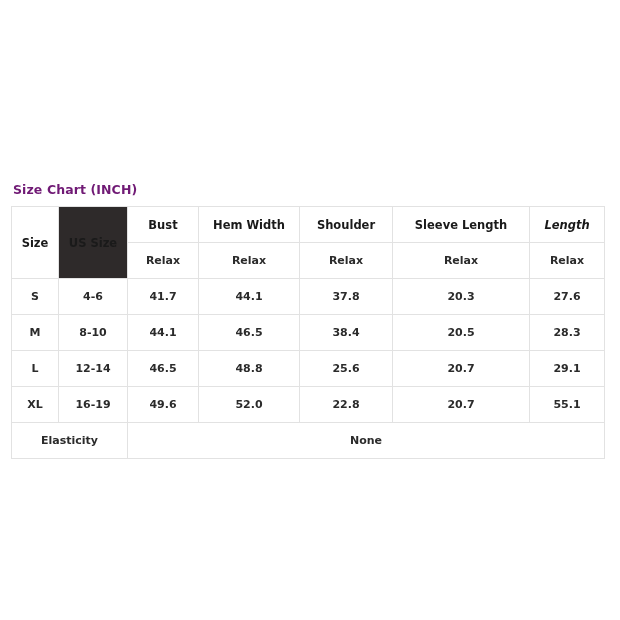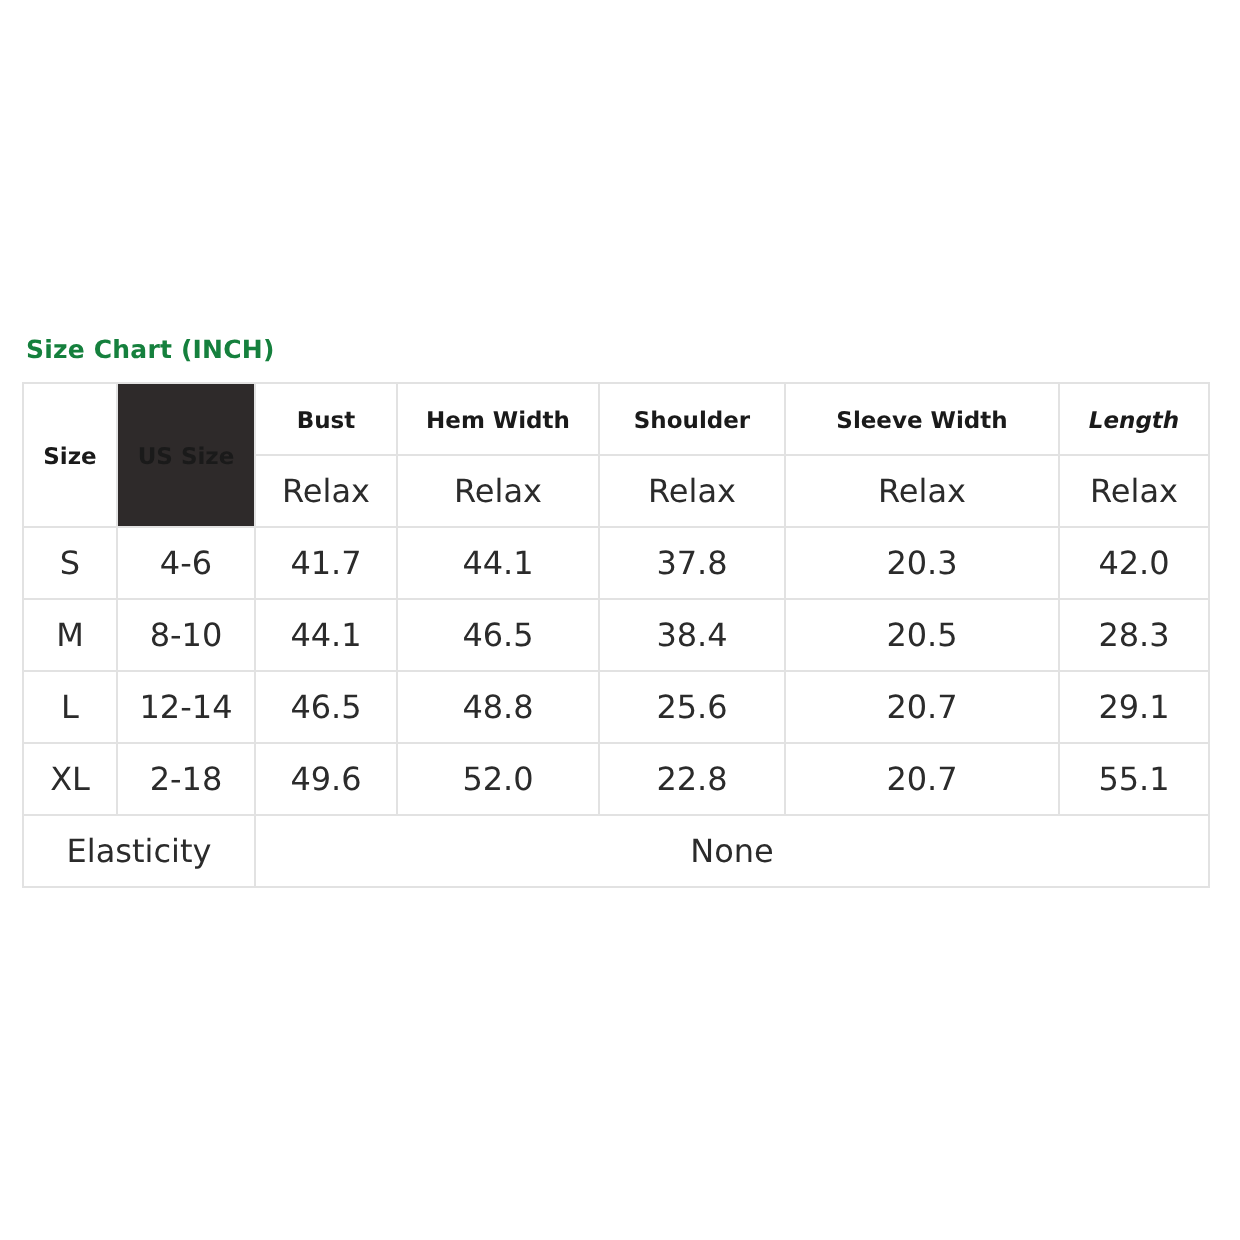--- a/index.html
+++ b/index.html
@@ -17,37 +17,37 @@
   }
   #chart-wrap {
     position: absolute;
     left: 11px;
     top: 167px;
     width: 598px;
   }
   #chart-title {
     font-size: 12.5px;
     font-weight: bold;
-    color: #15803d;
-    margin: 0 0 9px 2px;
+    color: #701a75;
+    margin: 15px 0 9px 2px;
     letter-spacing: 0.1px;
   }
   table.size-chart {
     border-collapse: collapse;
     width: 586px;
     table-layout: fixed;
     background: #ffffff;
   }
   table.size-chart td,
   table.size-chart th {
     border: 1px solid #e2e2e2;
     text-align: center;
     vertical-align: middle;
-    font-weight: normal;
-    font-size: 16px;
+    font-weight: bold;
+    font-size: 11px;
     color: #2b2b2b;
     padding: 0;
     height: 35px;
   }
   table.size-chart th.hdr {
     font-weight: bold;
     font-size: 11.5px;
     color: #1a1a1a;
   }
   td.size-col, th.size-col {
@@ -82,39 +82,39 @@
   <div id="chart-title">Size Chart (INCH)</div>
 
   <table class="size-chart">
     <tbody>
       <tr>
         <th class="hdr size-col" rowspan="2">Size</th>
         <th class="hdr us-col us-dark" rowspan="2">US Size</th>
         <th class="hdr bust-col">Bust</th>
         <th class="hdr hem-col">Hem Width</th>
         <th class="hdr shoulder-col">Shoulder</th>
-        <th class="hdr sleeve-col">Sleeve Width</th>
+        <th class="hdr sleeve-col">Sleeve Length</th>
         <th class="hdr length-col">Length</th>
       </tr>
       <tr>
         <td>Relax</td>
         <td>Relax</td>
         <td>Relax</td>
         <td>Relax</td>
         <td>Relax</td>
       </tr>
 
       <tr>
         <td class="size-col">S</td>
         <td class="us-col">4-6</td>
         <td>41.7</td>
         <td>44.1</td>
         <td>37.8</td>
         <td>20.3</td>
-        <td>42.0</td>
+        <td>27.6</td>
       </tr>
 
       <tr>
         <td class="size-col">M</td>
         <td class="us-col">8-10</td>
         <td>44.1</td>
         <td>46.5</td>
         <td>38.4</td>
         <td>20.5</td>
         <td>28.3</td>
@@ -125,21 +125,21 @@
         <td class="us-col">12-14</td>
         <td>46.5</td>
         <td>48.8</td>
         <td>25.6</td>
         <td>20.7</td>
         <td>29.1</td>
       </tr>
 
       <tr>
         <td class="size-col">XL</td>
-        <td class="us-col">2-18</td>
+        <td class="us-col">16-19</td>
         <td>49.6</td>
         <td>52.0</td>
         <td>22.8</td>
         <td>20.7</td>
         <td>55.1</td>
       </tr>
 
       <tr>
         <td class="elasticity-cell" colspan="2">Elasticity</td>
         <td class="none-cell" colspan="5">None</td>

